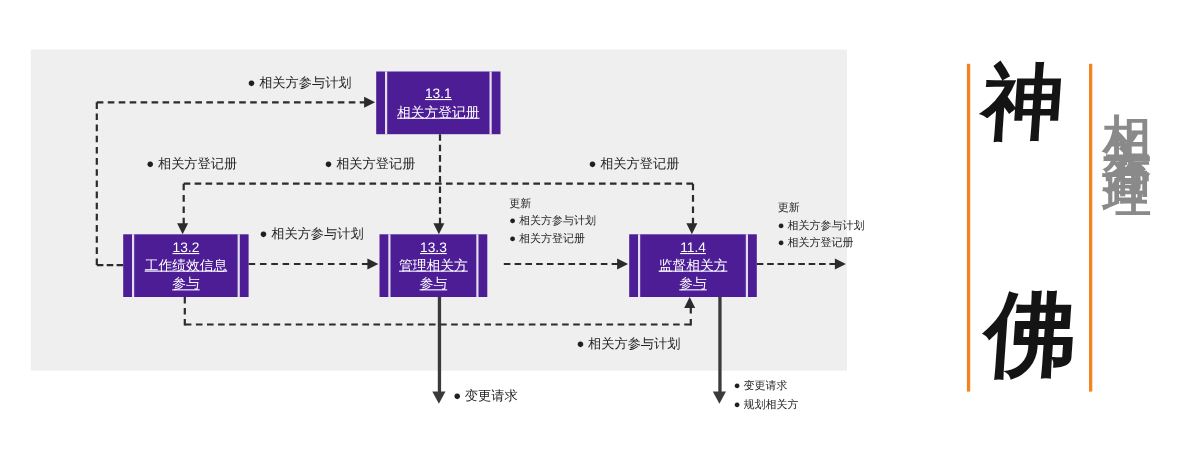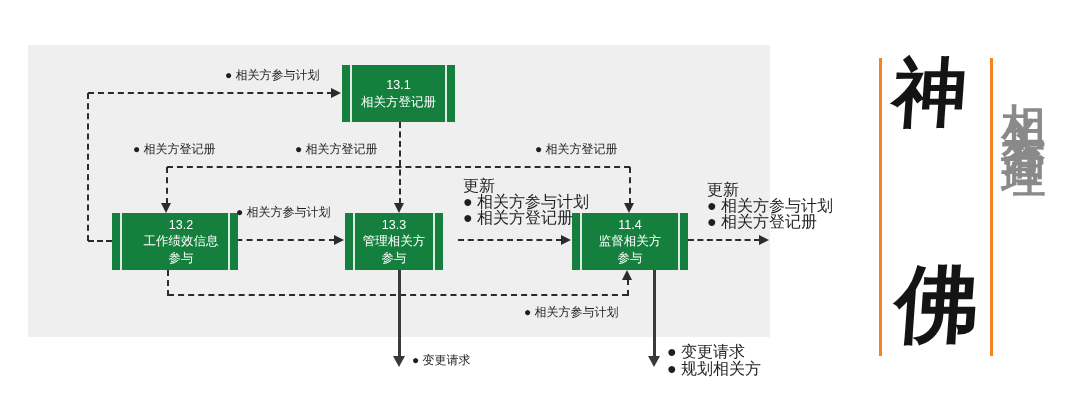--- a/index.html
+++ b/index.html
@@ -4,49 +4,49 @@
 <style>
   html,body{margin:0;padding:0;background:#ffffff;}
   .canvas{
     position:relative;width:1080px;height:413px;background:#ffffff;overflow:hidden;
     font-family:"Liberation Sans","DejaVu Sans",sans-serif;color:#1f1f1f;
   }
   .panel{position:absolute;left:28px;top:45px;width:742px;height:292px;background:#efefef;}
 
   
   .pbox{
-    position:absolute;background:#15803d;color:#ffffff;
+    position:absolute;background:#4c1d95;color:#ffffff;
     display:flex;flex-direction:column;align-items:center;justify-content:center;
-    font-size:12.5px;line-height:1.32;text-align:center;
+    font-size:12.5px;line-height:1.32;text-align:center;text-decoration:underline;
   }
   .pbox::before,.pbox::after{
     content:"";position:absolute;top:0;bottom:0;width:2px;background:rgba(255,255,255,.85);
   }
   .pbox::before{left:8px;}
   .pbox::after{right:8px;}
   .b131{left:342px;top:65px;width:113px;height:57px;}
-  .b132{left:112px;top:213px;width:114px;height:57px;padding-left:12px;}
+  .b132{left:112px;top:213px;width:114px;height:57px;}
   .b133{left:345px;top:213px;width:98px;height:57px;}
   .b134{left:572px;top:213px;width:116px;height:57px;}
 
   
   .dh{position:absolute;height:0;border-top:2px dashed #2b2b2b;}
   .dv{position:absolute;width:0;border-left:2px dashed #2b2b2b;}
   .sv{position:absolute;width:3px;background:#3a3a3a;}
 
   
   .ah{position:absolute;width:0;height:0;}
   .ah-right{border-top:5px solid transparent;border-bottom:5px solid transparent;border-left:10px solid #2b2b2b;}
   .ah-down{border-left:5px solid transparent;border-right:5px solid transparent;border-top:10px solid #2b2b2b;}
   .ah-up{border-left:5px solid transparent;border-right:5px solid transparent;border-bottom:10px solid #2b2b2b;}
   .ah-down-solid{border-left:6px solid transparent;border-right:6px solid transparent;border-top:11px solid #3a3a3a;}
 
   
   .lbl{position:absolute;font-size:12px;white-space:nowrap;color:#1f1f1f;}
-  .lblblock{position:absolute;font-size:16px;line-height:16px;white-space:nowrap;color:#1f1f1f;}
+  .lblblock{position:absolute;font-size:10px;line-height:16px;white-space:nowrap;color:#1f1f1f;}
 
   
   .accent{position:absolute;width:3px;background:#f5831f;}
   .brand{
     position:absolute;color:#141414;font-weight:900;line-height:1;
     transform:skewX(-4deg);font-family:"Liberation Sans","DejaVu Sans",sans-serif;
   }
   .vtitle{
     position:absolute;writing-mode:vertical-rl;text-orientation:upright;
     font-size:44px;font-weight:bold;color:#8a8a8a;letter-spacing:13px;line-height:1;

